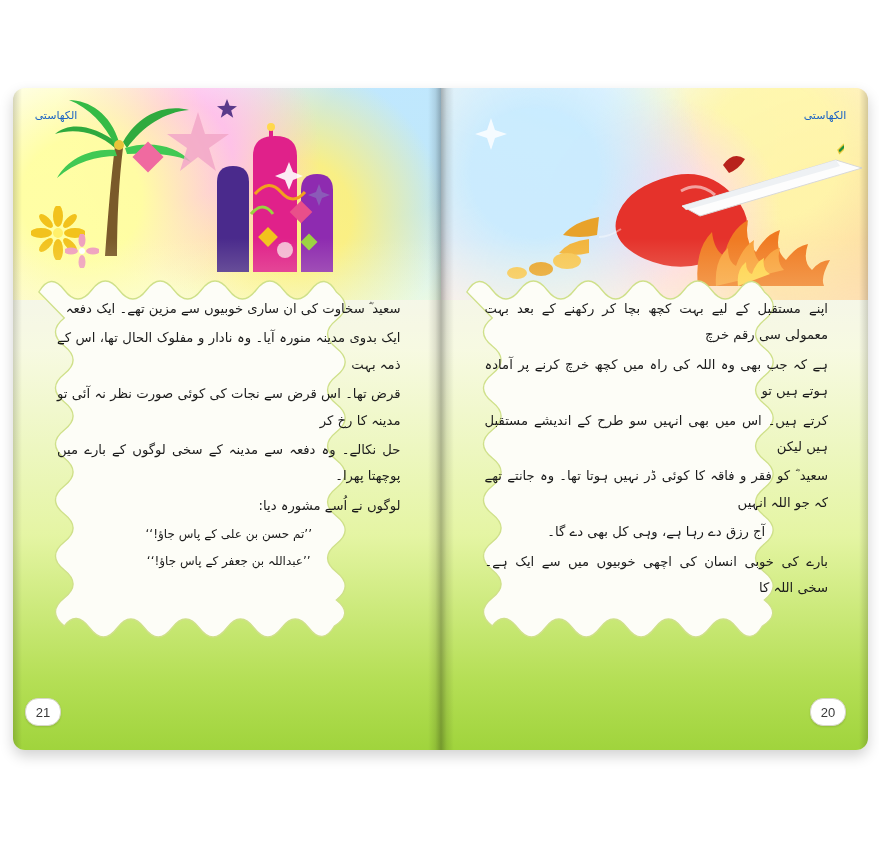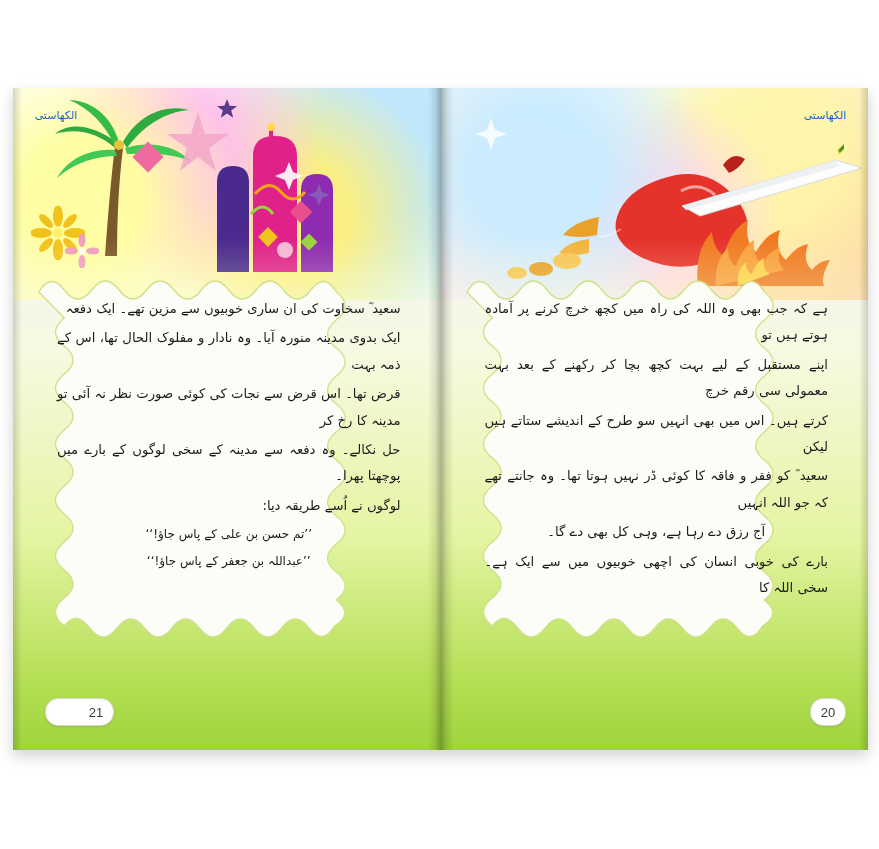--- a/index.html
+++ b/index.html
@@ -21,21 +21,21 @@
     background: #ffffff;
   }
 
   
   .book {
     position: absolute;
     left: 13px;
     top: 88px;
     width: 855px;
     height: 662px;
-    border-radius: 0;
+    border-radius: 12px;
     box-shadow: 0 6px 14px rgba(0,0,0,0.18);
     overflow: hidden;
     background: #f3f3ef;
   }
 
   .page {
     position: absolute;
     top: 0;
     width: 50%;
     height: 100%;
@@ -164,21 +164,21 @@
     background: #ffffff;
     border: 1px solid #d7d7c8;
     color: #3a3a3a;
     font-family: "Liberation Sans", sans-serif;
     font-size: 13px;
     display: flex;
     align-items: center;
     justify-content: center;
     box-shadow: 0 1px 2px rgba(0,0,0,0.12);
   }
-  .page.left  .page-num { left: 32px; padding-left: 33px; }
+  .page.left  .page-num { left: 12px; }
   .page.right .page-num { right: 22px; }
 
   
   .logo {
     position: absolute;
     top: 14px;
     width: 54px;
     height: 26px;
     display: flex;
     align-items: center;
@@ -312,21 +312,21 @@
                    q-14,-18 -28,0 q-14,18 -28,0 q-14,-18 -28,0 q-14,18 -28,0 q-14,-18 -26,-2
                    q-18,-14 0,-28 q18,-14 0,-28 q-18,-14 0,-28 q18,-14 0,-28 q-18,-14 0,-28
                    q18,-14 0,-28 q-18,-14 0,-28 q18,-14 0,-28 q-18,-14 0,-28 q18,-14 0,-28
                    q-18,-14 0,-28 Z" fill="#fdfdf7" stroke="#cfe08a" stroke-width="1.4"></path>
         </svg>
         <div class="panel-inner urdu">
           <p>سعید ؓ سخاوت کی ان ساری خوبیوں سے مزین تھے۔ ایک دفعہ</p>
           <p>ایک بدوی مدینہ منورہ آیا۔ وہ نادار و مفلوک الحال تھا، اس کے ذمہ بہت</p>
           <p>قرض تھا۔ اس قرض سے نجات کی کوئی صورت نظر نہ آئی تو مدینہ کا رخ کر</p>
           <p>حل نکالے۔ وہ دفعہ سے مدینہ کے سخی لوگوں کے بارے میں پوچھتا پھرا۔</p>
-          <p>لوگوں نے اُسے طریقہ دیا:</p>
+          <p>لوگوں نے اُسے مشورہ دیا:</p>
           <p class="quote">’’تم حسن بن علی کے پاس جاؤ!‘‘</p>
           <p class="quote">’’عبداللہ بن جعفر کے پاس جاؤ!‘‘</p>
 
         </div>
       </div>
 
       <div class="page-num">
         <span>21</span>
       </div>
     </div>
@@ -382,23 +382,23 @@
                    q18,14 0,28 q-18,14 0,28 q18,14 0,28 q-18,14 0,28 q18,14 0,28
                    q-18,14 0,28 q18,14 0,28 q-18,14 0,28 q18,14 0,28 q-18,14 0,28
                    q18,14 0,28 q18,14 -2,26
                    q-12,20 -26,2 q-14,-18 -28,0 q-14,18 -28,0 q-14,-18 -28,0 q-14,18 -28,0
                    q-14,-18 -28,0 q-14,18 -28,0 q-14,-18 -28,0 q-14,18 -28,0 q-14,-18 -26,-2
                    q-18,-14 0,-28 q18,-14 0,-28 q-18,-14 0,-28 q18,-14 0,-28 q-18,-14 0,-28
                    q18,-14 0,-28 q-18,-14 0,-28 q18,-14 0,-28 q-18,-14 0,-28 q18,-14 0,-28
                    q-18,-14 0,-28 Z" fill="#fdfdf7" stroke="#cfe08a" stroke-width="1.4"></path>
         </svg>
         <div class="panel-inner urdu">
+          <p>اپنے مستقبل کے لیے بہت کچھ بچا کر رکھنے کے بعد بہت معمولی سی رقم خرچ</p>
           <p>ہے کہ جب بھی وہ اللہ کی راہ میں کچھ خرچ کرنے پر آمادہ ہوتے ہیں تو</p>
-          <p>اپنے مستقبل کے لیے بہت کچھ بچا کر رکھنے کے بعد بہت معمولی سی رقم خرچ</p>
-          <p>کرتے ہیں۔ اس میں بھی انہیں سو طرح کے اندیشے ستاتے ہیں لیکن</p>
+          <p>کرتے ہیں۔ اس میں بھی انہیں سو طرح کے اندیشے مستقبل ہیں لیکن</p>
           <p>سعید ؓ کو فقر و فاقہ کا کوئی ڈر نہیں ہوتا تھا۔ وہ جانتے تھے کہ جو اللہ انہیں</p>
           <p class="center">آج رزق دے رہا ہے، وہی کل بھی دے گا۔</p>
           <p>بارے کی خوبی انسان کی اچھی خوبیوں میں سے ایک ہے۔ سخی اللہ کا</p>
 
         </div>
       </div>
 
       <div class="page-num">
         <span>20</span>
       </div>

